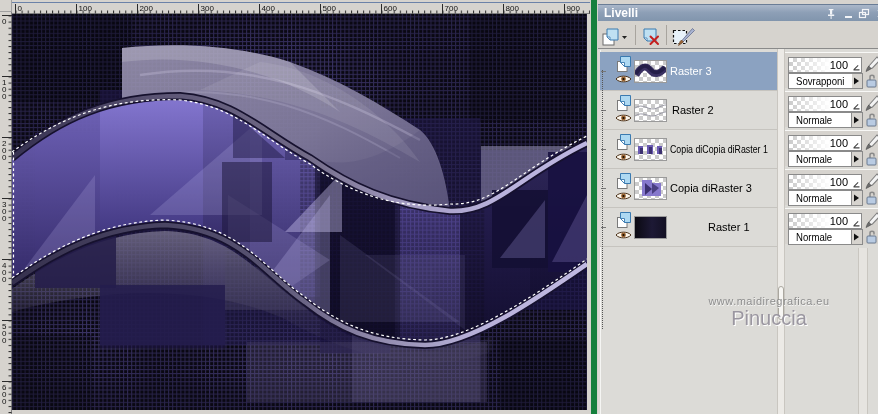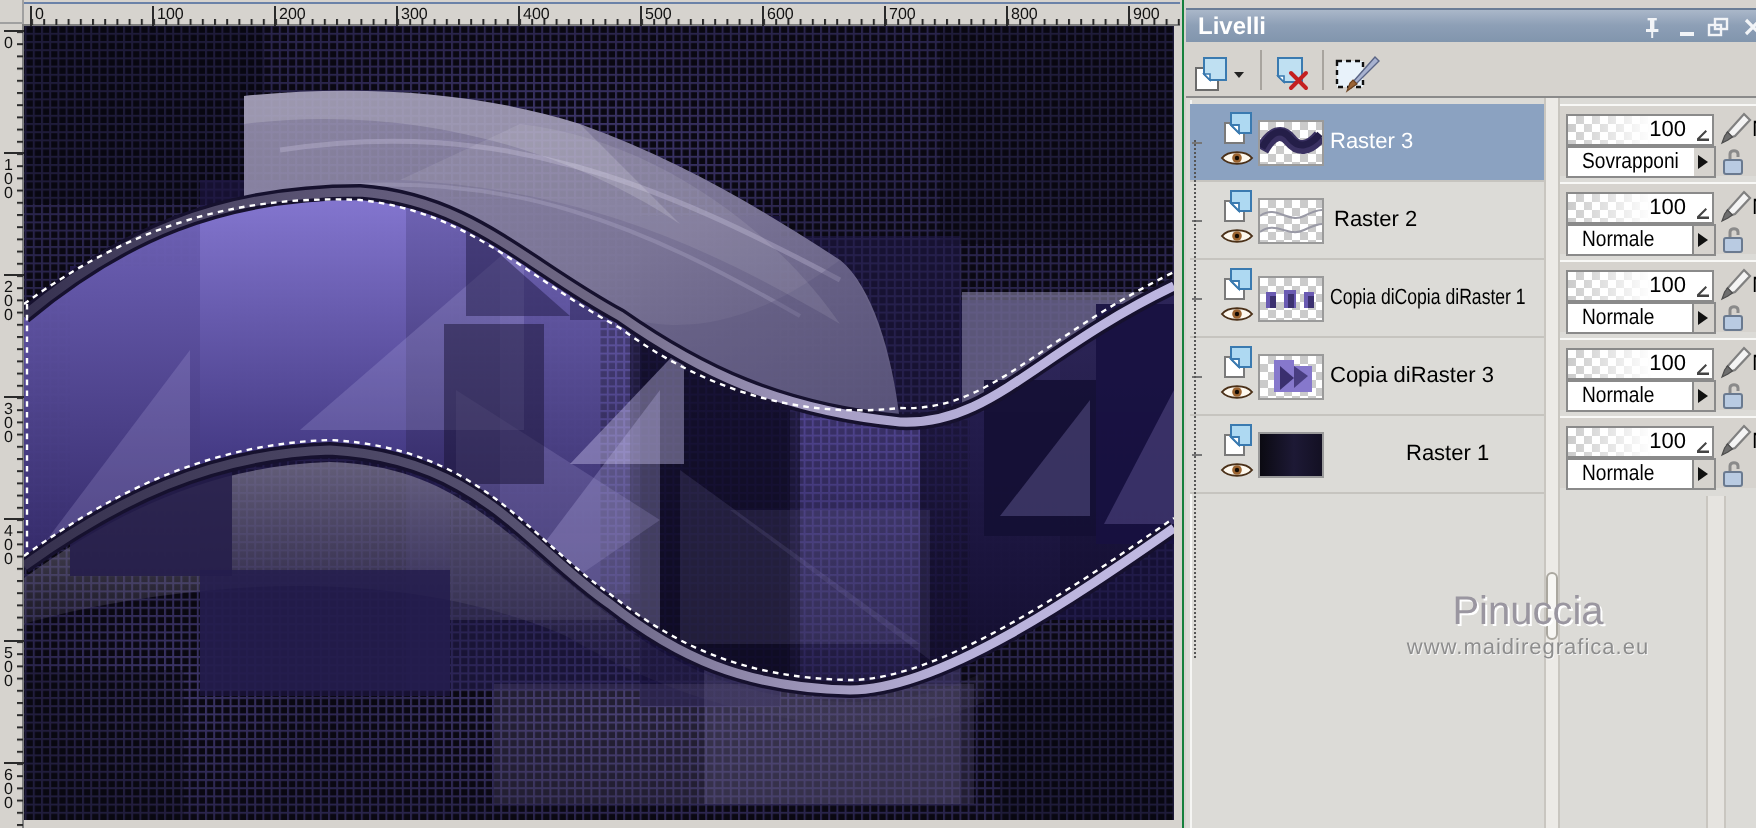--- a/index.html
+++ b/index.html
@@ -236,21 +236,21 @@
         <text x="2" y="331">0</text>
     <text x="2" y="378">6</text>
         <text x="2" y="385">0</text>
         <text x="2" y="392">0</text>
   </g>
 </svg>
 </div>
 <div class="abs" style="left:0;top:0;width:12px;height:12px;background:#d6d3ce;border-right:1px solid #a0a0a0;border-bottom:1px solid #a0a0a0;box-sizing:border-box;"></div>
 <div class="abs" style="left:12px;top:410px;width:578px;height:4px;background:#d6d3ce;"></div>
 
-<div id="palette" class="abs" style="left:591px;top:0;width:287px;height:414px;background:#d6d3ce;border-left:1px solid #15803d;box-sizing:border-box;overflow:hidden;">
+<div id="palette" class="abs" style="left:591px;top:0;width:287px;height:414px;background:#d6d3ce;border-left:6px solid #15803d;box-sizing:border-box;overflow:hidden;">
 
   <div class="abs" style="left:1px;top:4px;width:286px;height:17px;
        background:linear-gradient(#aab7c9,#8d9fb6 45%,#8094ac);border-top:1px solid #6a7d96;border-bottom:1px solid #72849c;">
     <span style="position:absolute;left:6px;top:1px;font-size:12px;font-weight:bold;color:#ffffff;">Livelli</span>
 
     <svg class="abs" style="left:227px;top:3px;" width="12" height="12" viewBox="0 0 12 12">
       <g fill="#f2f4f7">
         <rect x="5" y="1.5" width="2.2" height="5"></rect>
         <rect x="3" y="6.5" width="6.2" height="1.5"></rect>
         <rect x="5.6" y="8" width="1" height="3"></rect>
@@ -539,17 +539,17 @@
         </svg>
       </div>
       <div class="abs" style="left:5px;top:70px;width:1px;height:260px;background-image:linear-gradient(#555 50%,transparent 50%);background-size:1px 2px;"></div>
     </div>
 
   <div class="abs" style="left:180px;top:49px;width:8px;height:365px;background:#eceae6;border-left:1px solid #c9c6c0;border-right:1px solid #c9c6c0;box-sizing:border-box;"></div>
   <div class="abs" style="left:181px;top:286px;width:6px;height:34px;background:#f7f6f3;border:1px solid #aaa79f;border-radius:3px;box-sizing:border-box;"></div>
   <div class="abs" style="left:261px;top:248px;width:10px;height:166px;background:#e6e4e0;border-left:1px solid #c9c6c0;border-right:1px solid #c9c6c0;box-sizing:border-box;"></div>
 
   <div class="abs" style="left:82px;top:295px;width:180px;text-align:center;z-index:5;">
+    <div style="font-size:11px;color:#8d8d8d;text-shadow:0.5px 0.5px 0 #f5f5f5;margin-top:0px;letter-spacing:0.5px;">www.maidiregrafica.eu</div>
     <div style="font-size:20px;color:#9a96a0;text-shadow:1px 1px 0 #ffffff;">Pinuccia</div>
-    <div style="font-size:11px;color:#8d8d8d;text-shadow:0.5px 0.5px 0 #f5f5f5;margin-top:0px;letter-spacing:0.5px;">www.maidiregrafica.eu</div>
   </div>
 
 </div>
 
 </body></html>

